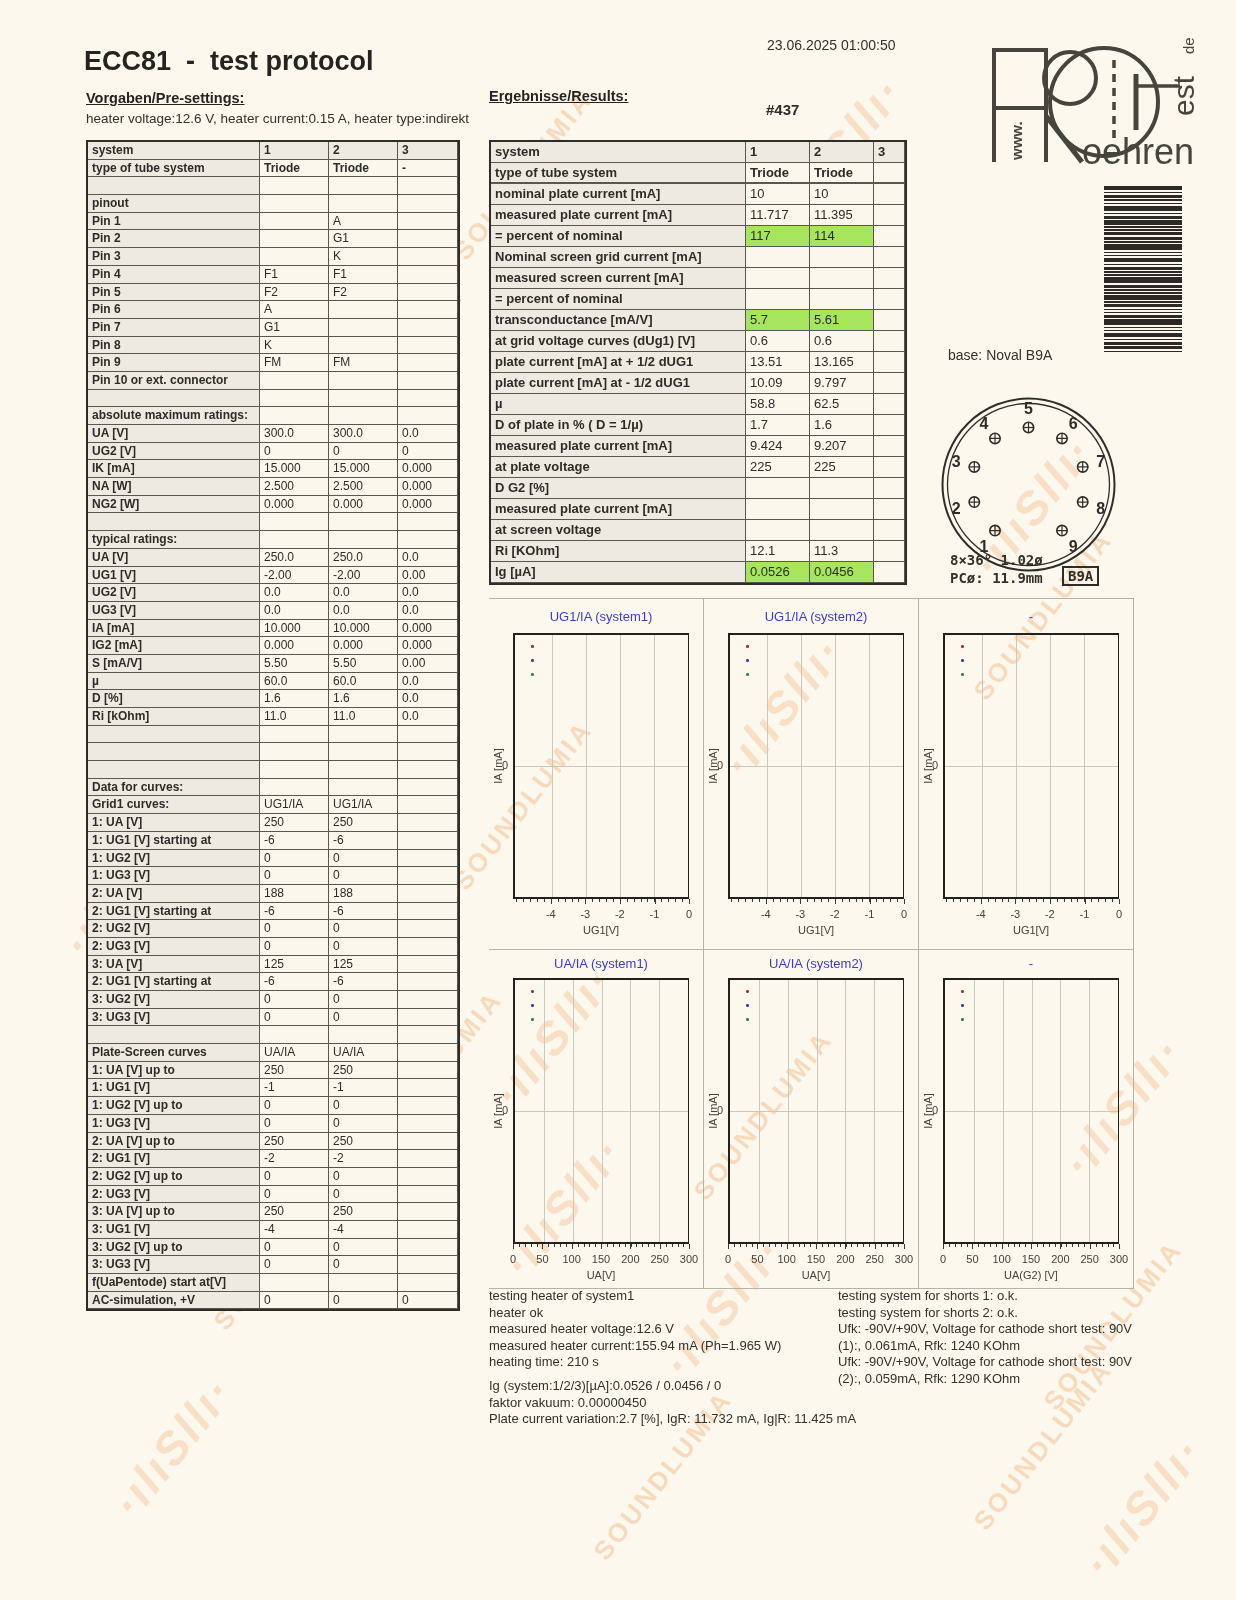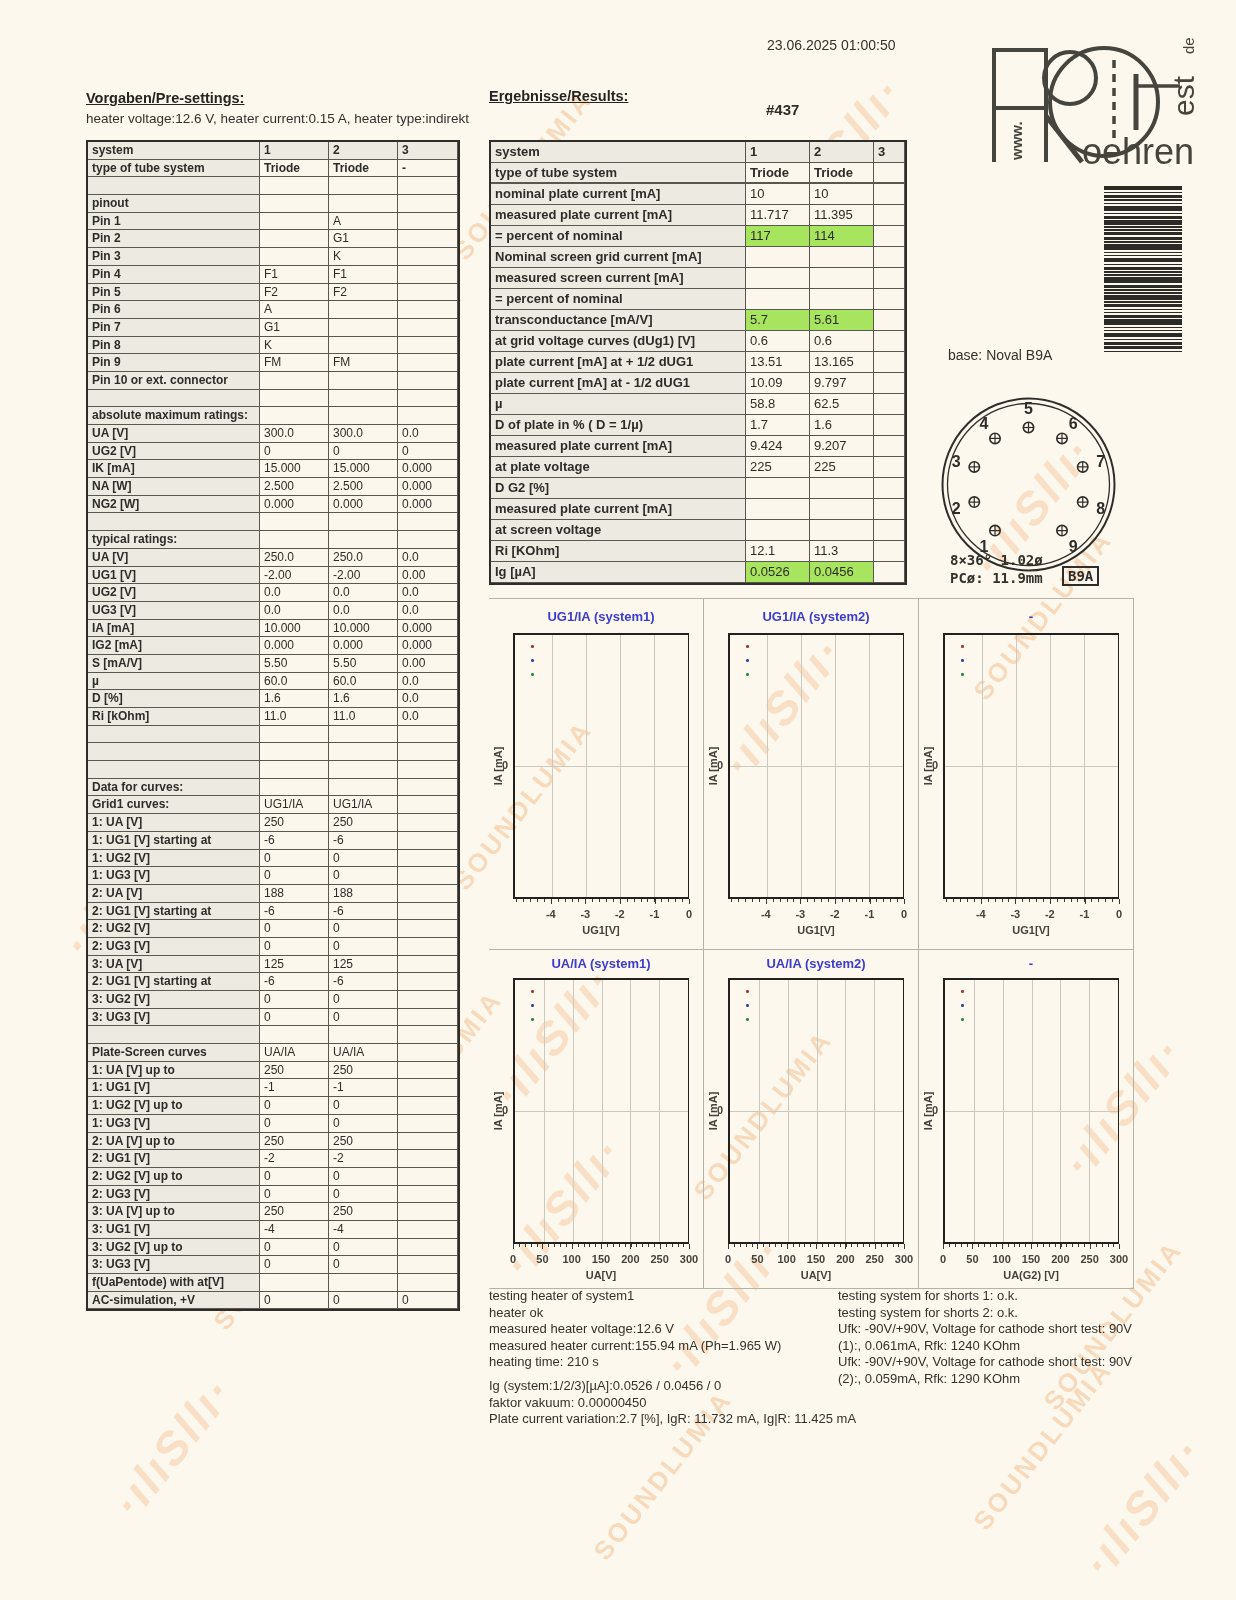--- a/index.html
+++ b/index.html
@@ -21,21 +21,21 @@
   .presets{grid-auto-rows:17.7px;}
   .presets .tc{font-size:12px;line-height:15px;}
   .results{grid-auto-rows:21px;}
   .results .tc{font-size:13px;line-height:18.5px;}
   .lab{background:#eceae1;font-weight:bold;}
   .bv{font-weight:bold;}
   .grn{background:#a8e55f;}
   .hb{border-bottom-width:2px;}
   
   .charts{position:absolute;display:grid;grid-template-columns:215px 215px 215px;
-          border-top:1px solid #b5b2a8;font-weight:bold;}
+          border-top:1px solid #b5b2a8;}
   .chart-cell{position:relative;border-right:1px solid #b5b2a8;border-bottom:1px solid #b5b2a8;
               overflow:hidden;}
   .ct{position:absolute;text-align:center;color:#3c3ccc;font-size:13px;}
   .plot{position:absolute;border:2px solid #23211d;border-right-width:1px;box-sizing:border-box;}
   .vgrid{position:absolute;top:0;bottom:0;width:1px;background:#cbc8bd;}
   .hgrid{position:absolute;left:0;right:0;top:50%;height:1px;background:#cbc8bd;}
   .dot{position:absolute;width:2.5px;height:2.5px;border-radius:50%;}
   .ylab{position:absolute;font-size:11px;color:#44423c;transform:translate(-50%,-50%) rotate(-90deg);
         white-space:nowrap;}
   .ytick{position:absolute;font-size:11px;color:#44423c;}
@@ -77,20 +77,21 @@
       <span class="wm" style="left: 950px; top: 480px; font-size: 46px; opacity: 0.3; font-style: italic;">·ılıSllı·</span>
       <span class="wm" style="left: 90px; top: 1420px; font-size: 46px; opacity: 0.3; font-style: italic;">·ılıSllı·</span>
       <span class="wm" style="left: 640px; top: 1280px; font-size: 46px; opacity: 0.3; font-style: italic;">·ılıSllı·</span>
       <span class="wm" style="left: 1040px; top: 1080px; font-size: 46px; opacity: 0.3; font-style: italic;">·ılıSllı·</span>
       <span class="wm" style="left: 330px; top: 330px; font-size: 46px; opacity: 0.3; font-style: italic;">·ılıSllı·</span>
       <span class="wm" style="left: 760px; top: 120px; font-size: 46px; opacity: 0.3; font-style: italic;">·ılıSllı·</span>
       <span class="wm" style="left: 1060px; top: 1480px; font-size: 46px; opacity: 0.3; font-style: italic;">·ılıSllı·</span>
       <span class="wm" style="left: 480px; top: 1180px; font-size: 46px; opacity: 0.3; font-style: italic;">·ılıSllı·</span>
     </div>
 
+  <div class="abs title" style="left:84px;top:46px;">ECC81  -  test protocol</div>
   <div class="abs h-ul" style="left:86px;top:90px;">Vorgaben/Pre-settings:</div>
   <div class="abs plain" style="left:86px;top:111px;">heater voltage:12.6 V, heater current:0.15 A, heater type:indirekt</div>
   <div class="abs h-ul" style="left:489px;top:88px;">Ergebnisse/Results:</div>
   <div class="abs plain" style="left:767px;top:37px;font-size:14px;">23.06.2025  01:00:50</div>
   <div class="abs serial" style="left:766px;top:101px;">#437</div>
 
   <svg class="abs" style="left:982px;top:20px;" width="230" height="150" viewBox="0 0 230 150">
     <g fill="none" stroke="#45453e" stroke-width="4">
       <rect x="12" y="30" width="52" height="58"></rect>
       <line x1="12" y1="88" x2="12" y2="142"></line>
@@ -448,21 +449,21 @@
       <div class="tc">-4</div>
       <div class="tc"></div>
       <div class="tc lab">3: UG2 [V] up to</div>
       <div class="tc">0</div>
       <div class="tc">0</div>
       <div class="tc"></div>
       <div class="tc lab">3: UG3 [V]</div>
       <div class="tc">0</div>
       <div class="tc">0</div>
       <div class="tc"></div>
-      <div class="tc lab">f(UaPentode) with at[V]</div>
+      <div class="tc lab">f(UaPentode) start at[V]</div>
       <div class="tc"></div>
       <div class="tc"></div>
       <div class="tc"></div>
       <div class="tc lab">AC-simulation, +V</div>
       <div class="tc">0</div>
       <div class="tc">0</div>
       <div class="tc">0</div>
     </div>
   <div id="results" class="abs tbl results" style="left: 489px; top: 140px; grid-template-columns: 255px 64px 64px 31px;">
       <div class="tc lab">system</div>

